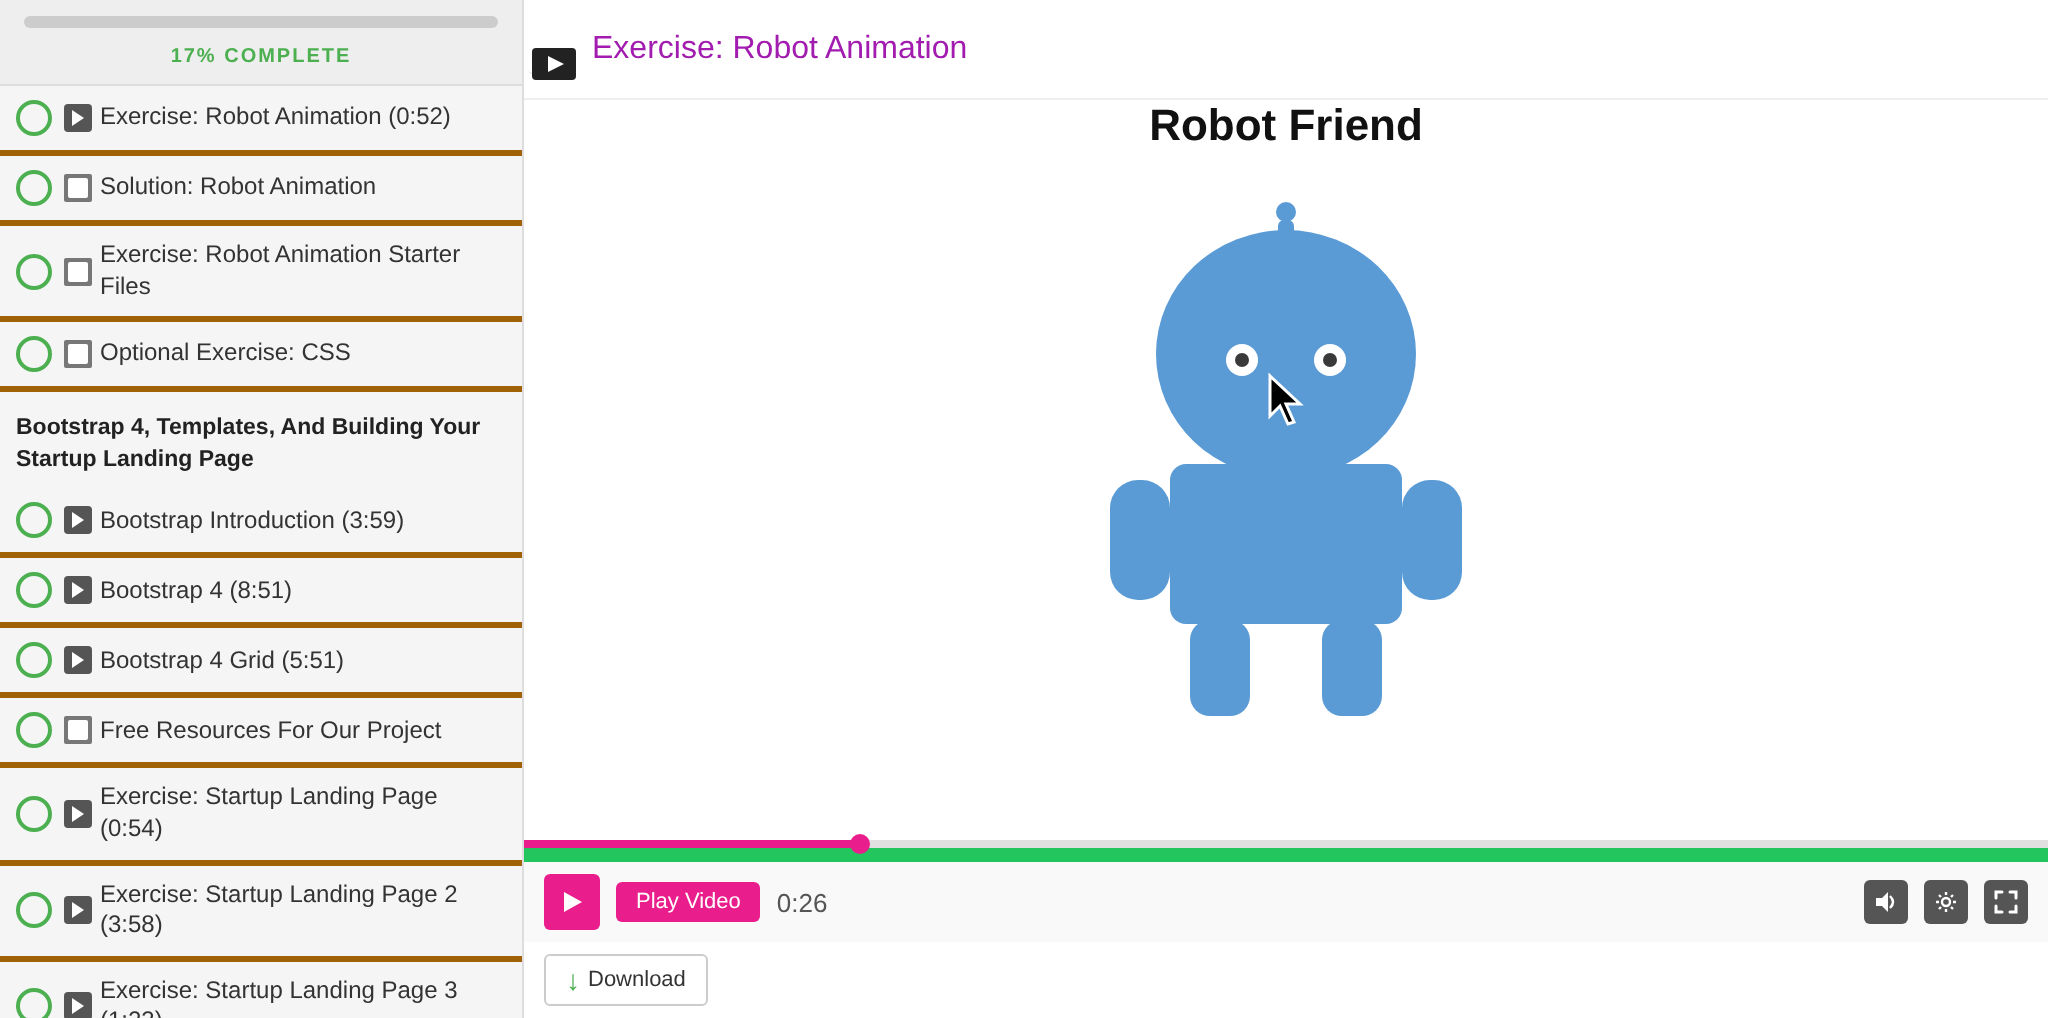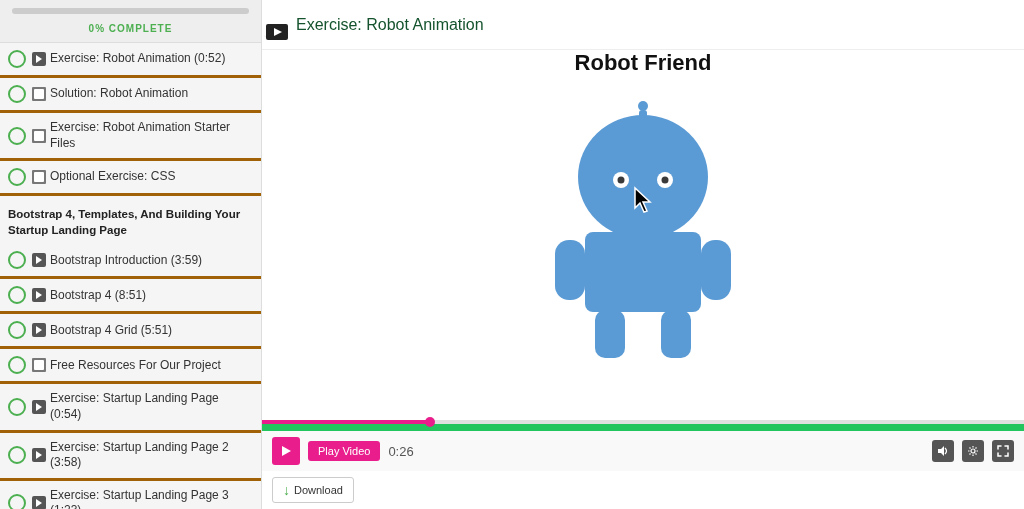--- a/index.html
+++ b/index.html
@@ -118,21 +118,21 @@
       overflow: hidden;
     }
 
     .main-header {
       display: flex;
       align-items: center;
       padding: 12px 2px;
       border-bottom: 1px solid #eee;
       font-size: 16px;
       font-weight: 500;
-      color: #14532d;
+      color: #a21caf;
     }
     .main-header .icon-video-sm {
       width: 20px; height: 14px;
       background: #222;
       border-radius: 2px;
       display: inline-block;
       margin-right: 10px;
       position: relative;
       min-width: 20px;
     }
@@ -264,21 +264,21 @@
     .spacer { flex: 1; }
   </style>
 </head>
 <body>
 
 <div id="sidebar">
   <div class="progress-bar-container">
     <div class="progress-bar-track">
       <div class="progress-bar-fill"></div>
     </div>
-    <span class="progress-label">0% COMPLETE</span>
+    <span class="progress-label">17% COMPLETE</span>
   </div>
 
   <div class="sidebar-item">
     <span class="circle-icon"></span>
     <span class="icon-video"></span>
     <span class="item-text">Exercise: Robot Animation (0:52)</span>
   </div>
   <div class="sidebar-item">
     <span class="circle-icon"></span>
     <span class="icon-doc"></span>

